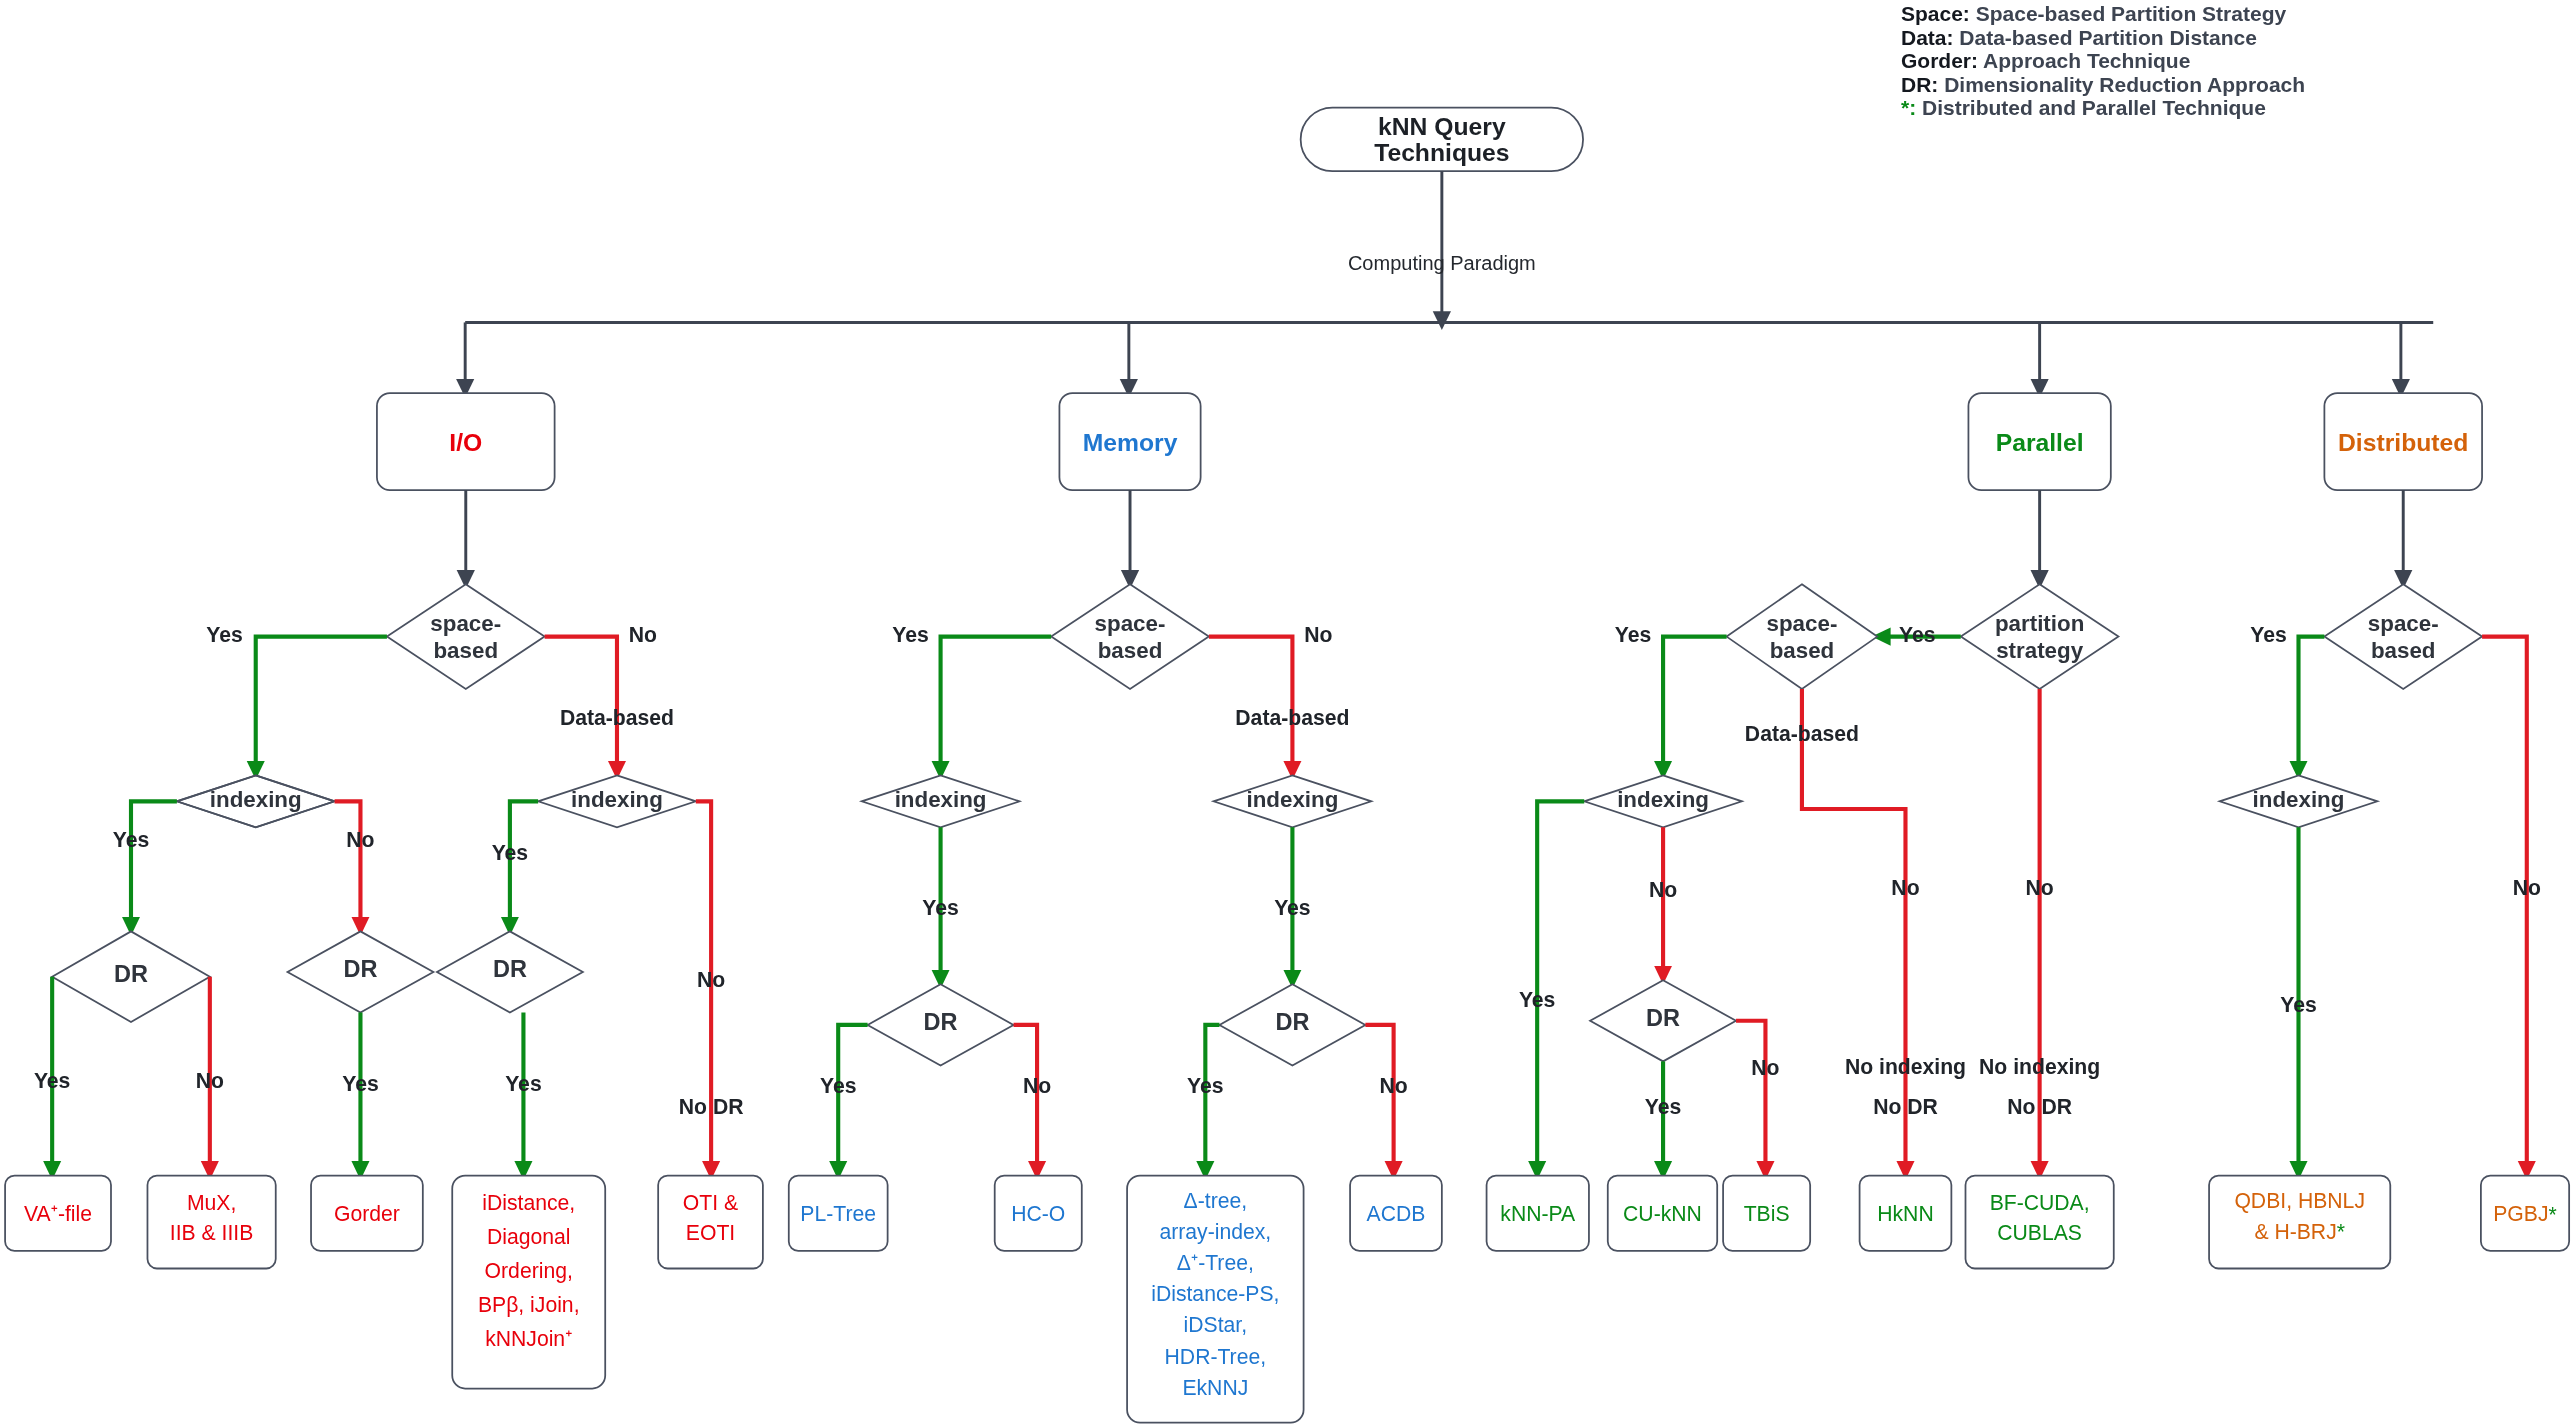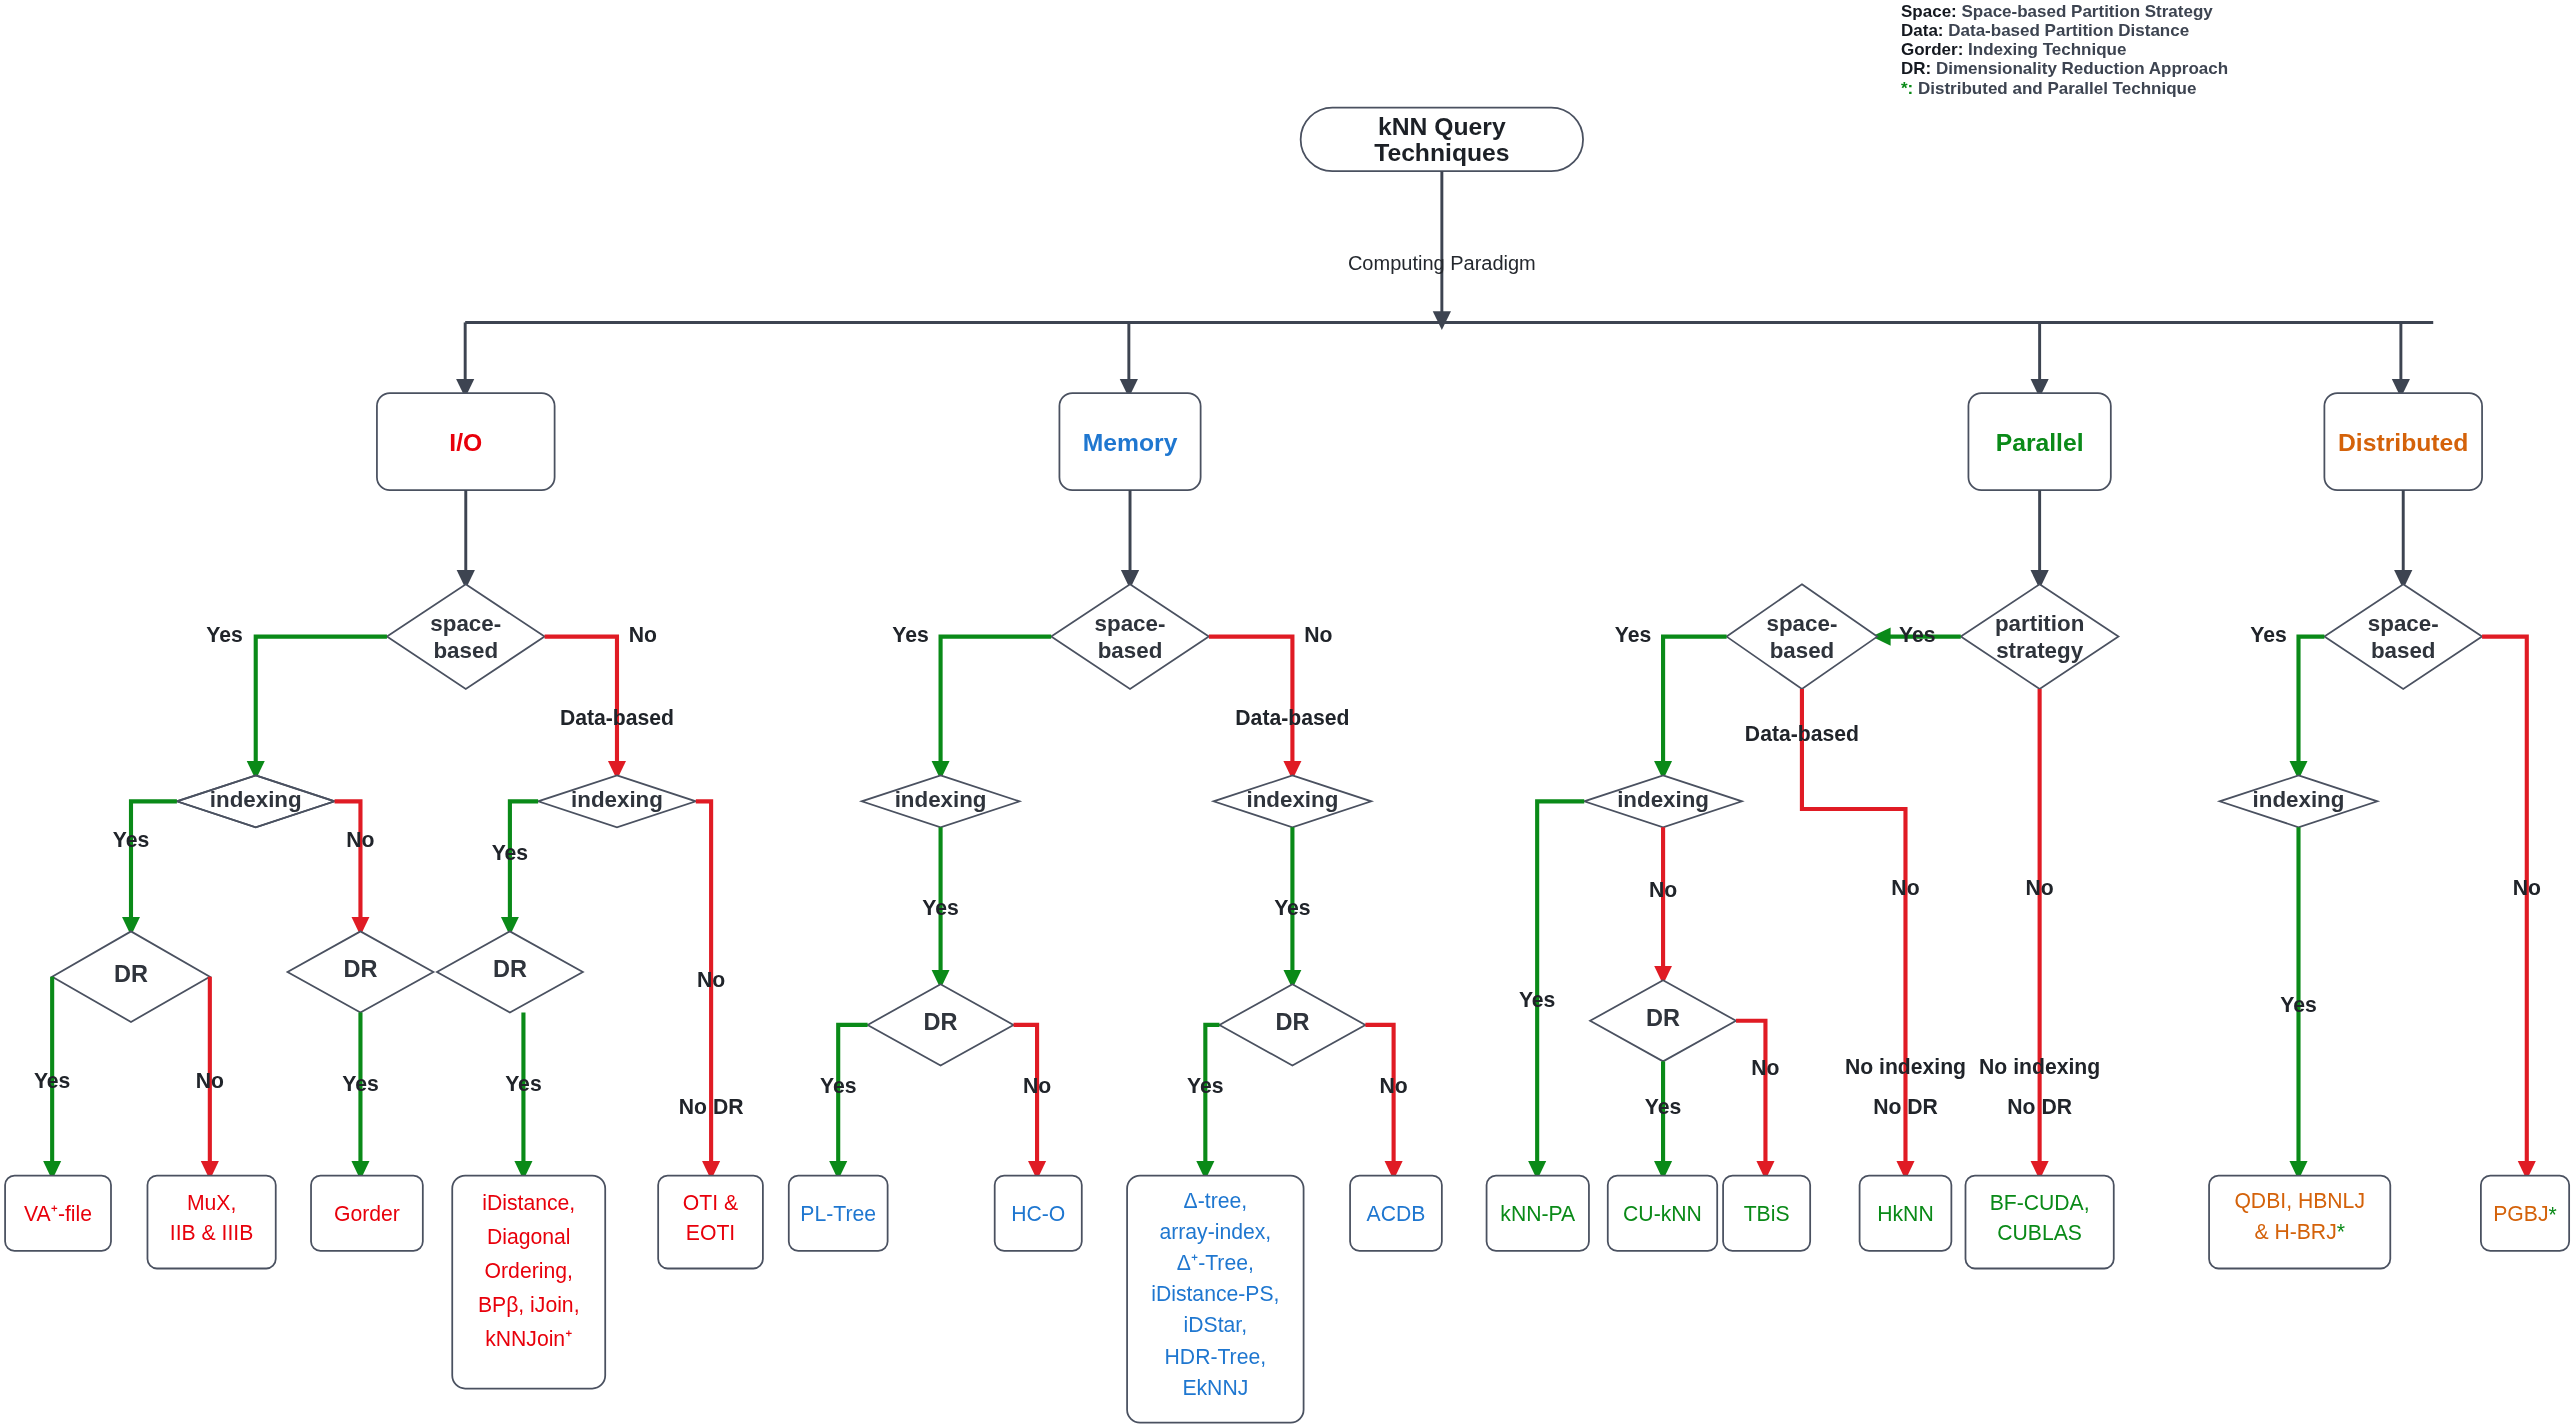--- a/index.html
+++ b/index.html
@@ -1,20 +1,20 @@
 <!DOCTYPE html>
 <html style="font-size:9.4px"><head>
 <meta charset="utf-8">
 <style>
   html,body{margin:0;padding:0;background:#ffffff;}
   body{font-family:"Liberation Sans", sans-serif;}
   #stage{position:relative;width:2576px;height:1425px;background:#fff;overflow:hidden;}
   svg{position:absolute;left:0;top:0;width:2576px;height:1425px;}
   .legend{position:absolute;left:1901px;top:2.4px;width:671px;}
-  .legend-row{font-size:17px;font-weight:bold;color:#3d4451;line-height:1.12;white-space:nowrap;}
+  .legend-row{font-size:21px;font-weight:bold;color:#3d4451;line-height:1.12;white-space:nowrap;}
   .legend-row .k{color:#14181f;}
   .legend-row .star{color:#0a8a18;}
   .nodebox{fill:#ffffff;stroke:#4a5160;stroke-width:3;}
   .diamond{fill:#ffffff;stroke:#4a5160;stroke-width:3;}
   .t{font-family:"Liberation Sans", sans-serif;dominant-baseline:middle;}
   .tt-root{font-size:42px;font-weight:bold;fill:#1c2026;text-anchor:middle;}
   .tt-para{font-size:34px;fill:#24282e;text-anchor:middle;}
   .tt-cat{font-size:42px;font-weight:bold;text-anchor:middle;}
   .tt-dia{font-size:40px;font-weight:bold;fill:#2f343c;text-anchor:middle;}
   .tt-dia-sm{font-size:38px;font-weight:bold;fill:#2f343c;text-anchor:middle;}
@@ -27,21 +27,21 @@
   .e-dark{stroke:#3d4451;stroke-width:5;}
 </style>
 </head>
 <body>
 
 <div id="stage">
 
   <div class="legend">
     <div class="legend-row"><span class="k">Space:</span><span> Space-based Partition Strategy</span></div>
     <div class="legend-row"><span class="k">Data:</span><span> Data-based Partition Distance</span></div>
-    <div class="legend-row"><span class="k">Gorder:</span><span> Indexing Technique</span></div>
+    <div class="legend-row"><span class="k">Gorder:</span><span> Approach Technique</span></div>
     <div class="legend-row"><span class="k">DR:</span><span> Dimensionality Reduction Approach</span></div>
     <div class="legend-row"><span class="k star">*:</span><span> Distributed and Parallel Technique</span></div>
   </div>
 
   <svg viewBox="0 0 4377 2422">
     <defs>
       <marker id="ah-dark" markerWidth="7" markerHeight="7" refX="3.2" refY="3.5" orient="auto" markerUnits="strokeWidth">
         <path d="M0,0.4 L6.4,3.5 L0,6.6 z" fill="#3d4451"></path>
       </marker>
       <marker id="ah-green" markerWidth="5" markerHeight="5" refX="2.4" refY="2.5" orient="auto" markerUnits="strokeWidth">

